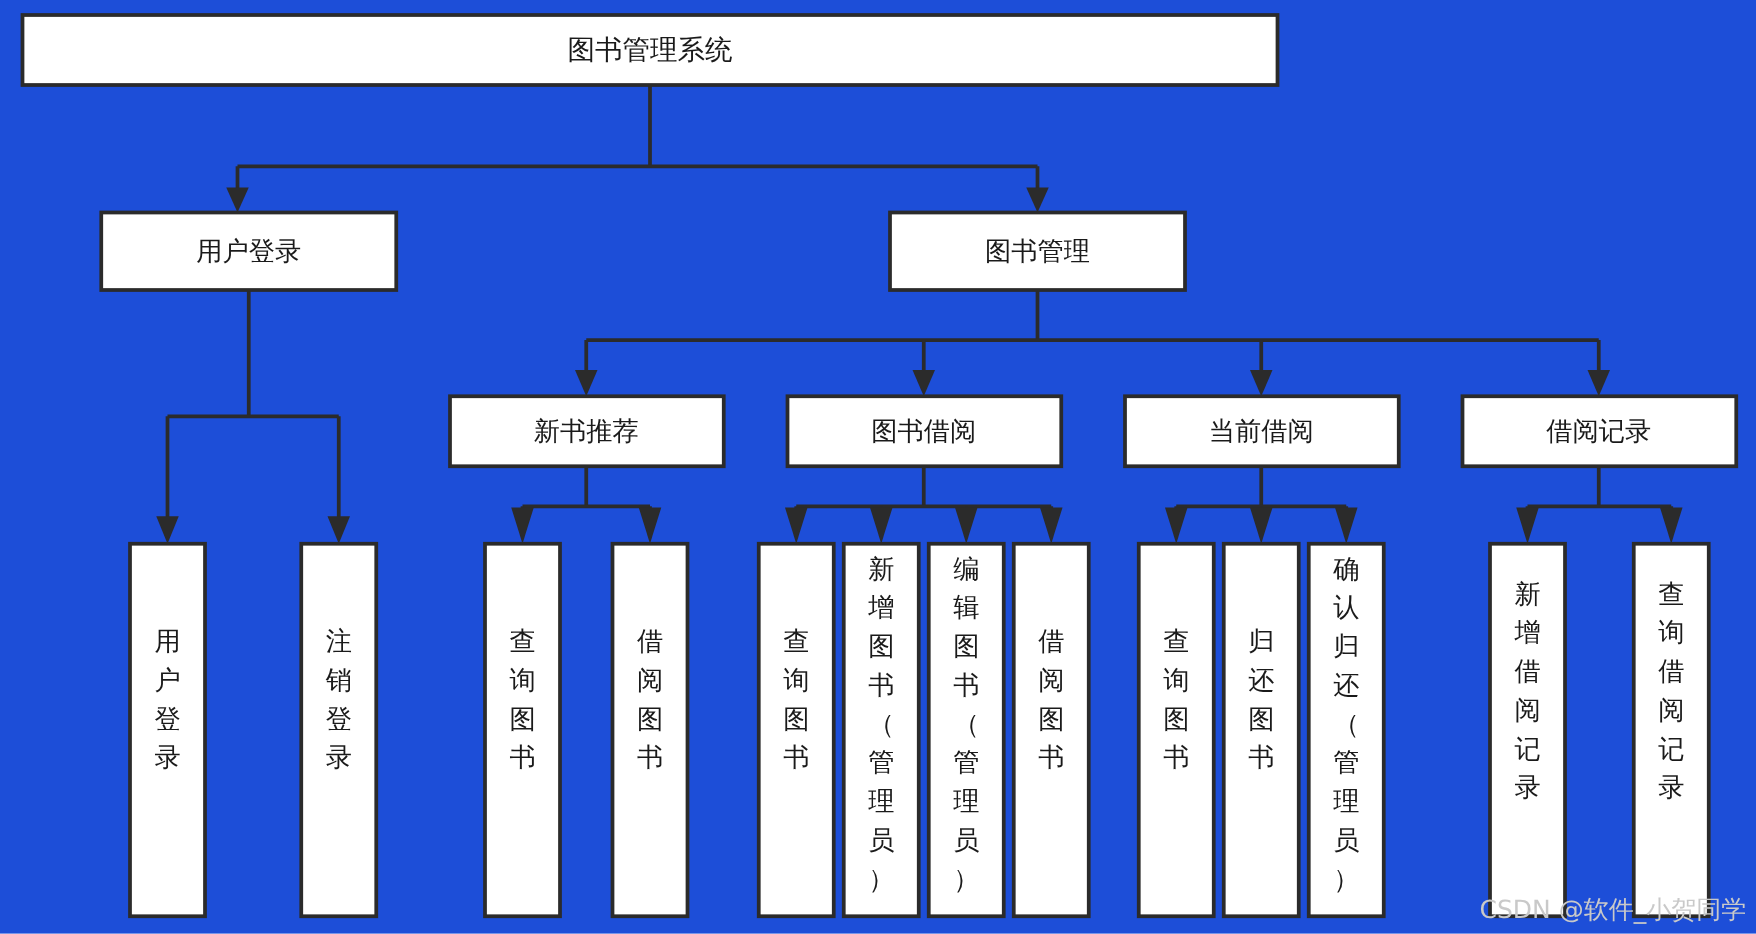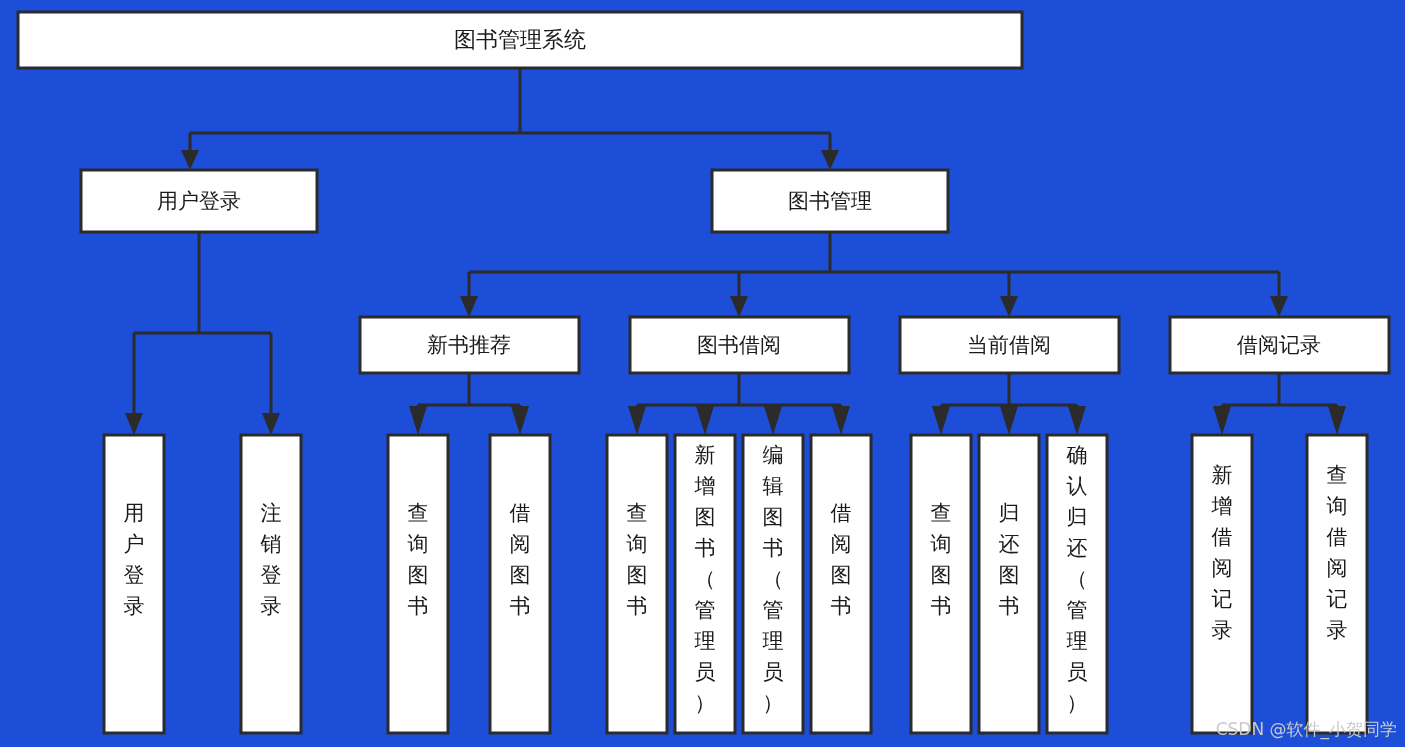--- a/index.html
+++ b/index.html
@@ -51,21 +51,21 @@
   }
   .arrow-head {
     fill: #2b2b2b;
     stroke: none;
   }
   .watermark {
     position: absolute;
     right: 8px;
     bottom: 6px;
     color: #c9c9c9;
-    font-size: 17px;
+    font-size: 20px;
     font-family: "DejaVu Sans", "Liberation Sans", sans-serif;
     white-space: nowrap;
     user-select: none;
   }
 </style>
 </head>
 <body>
 
 <div id="page">
 

